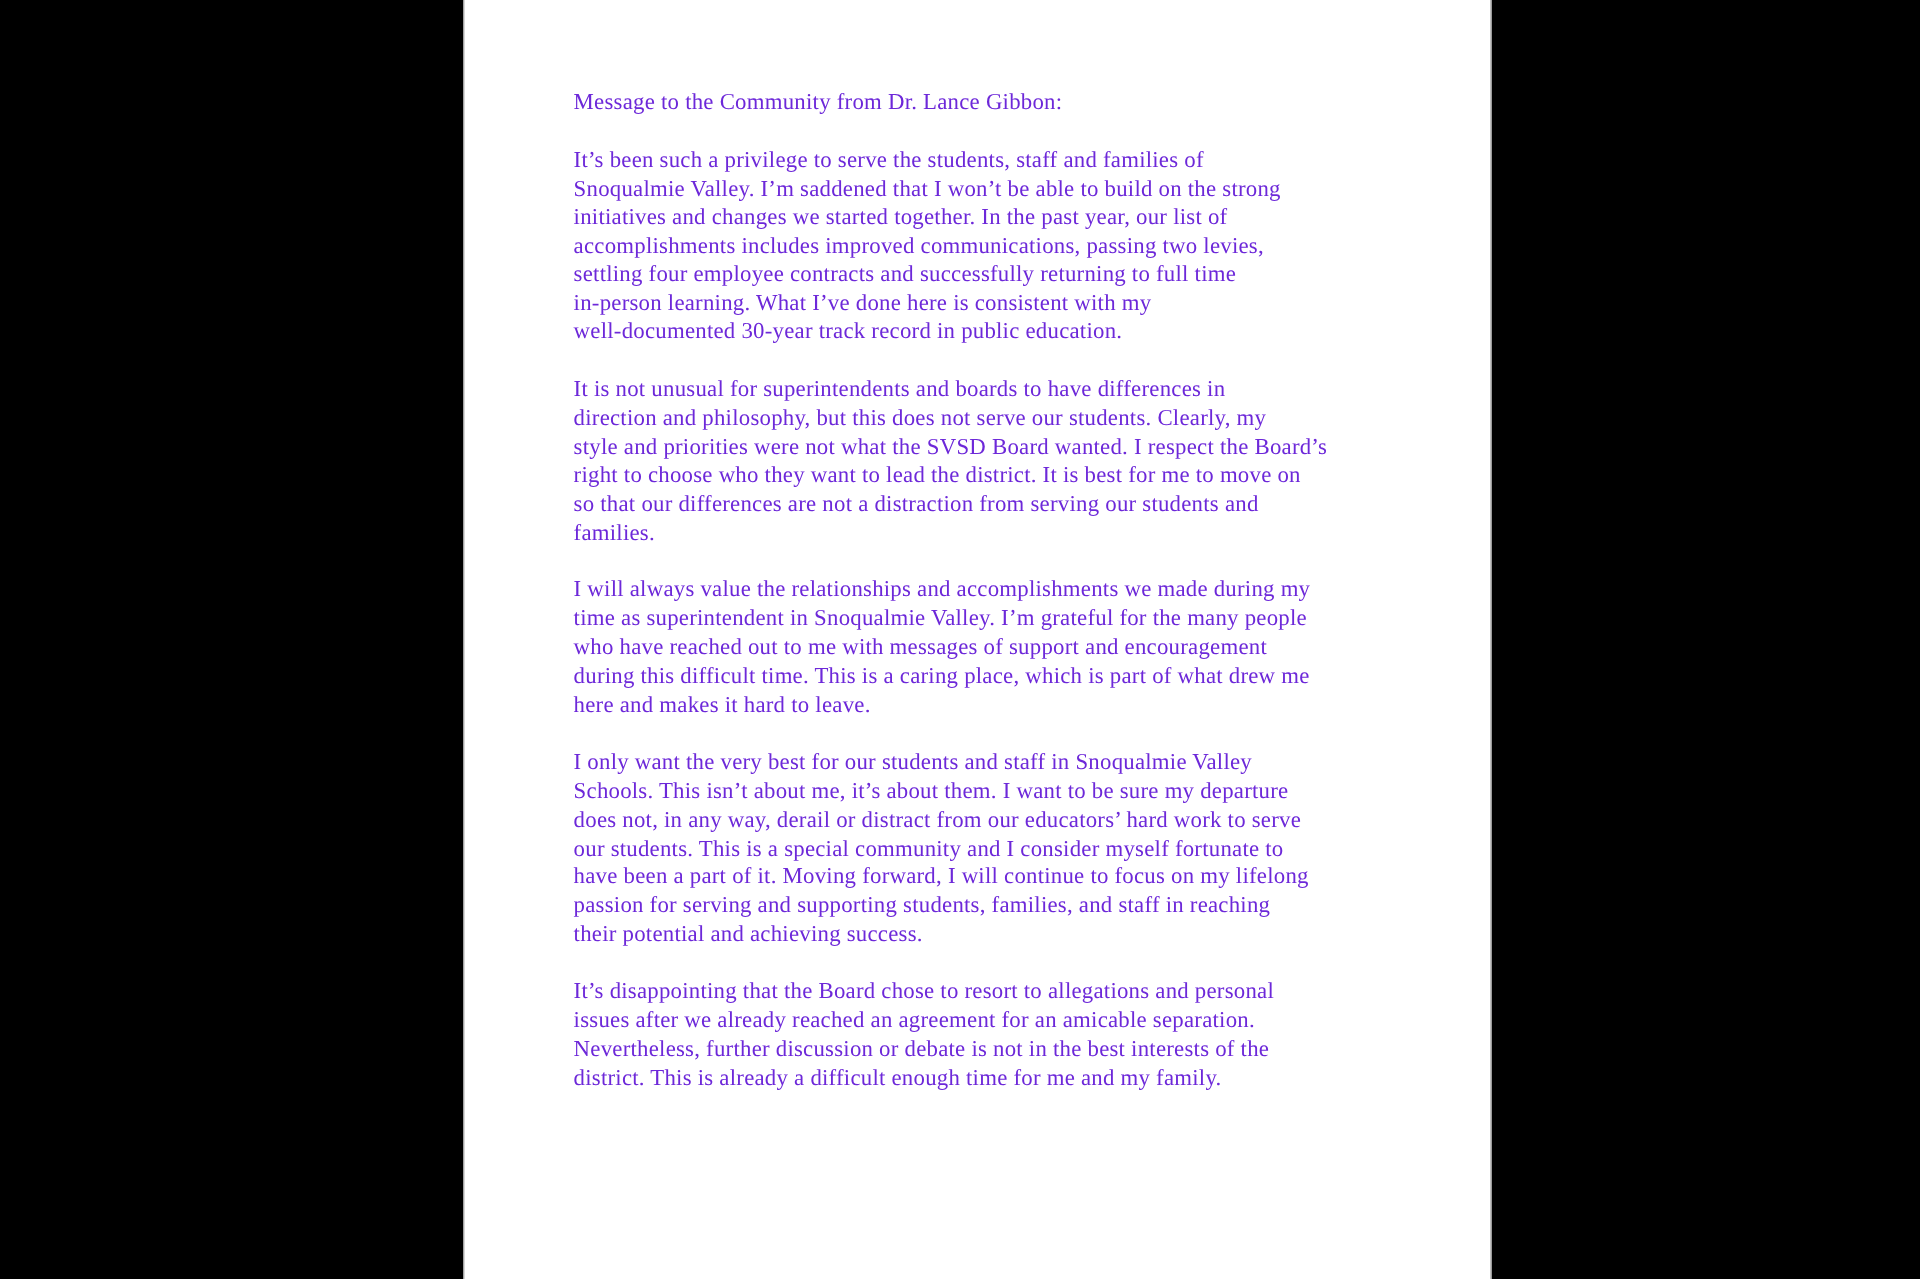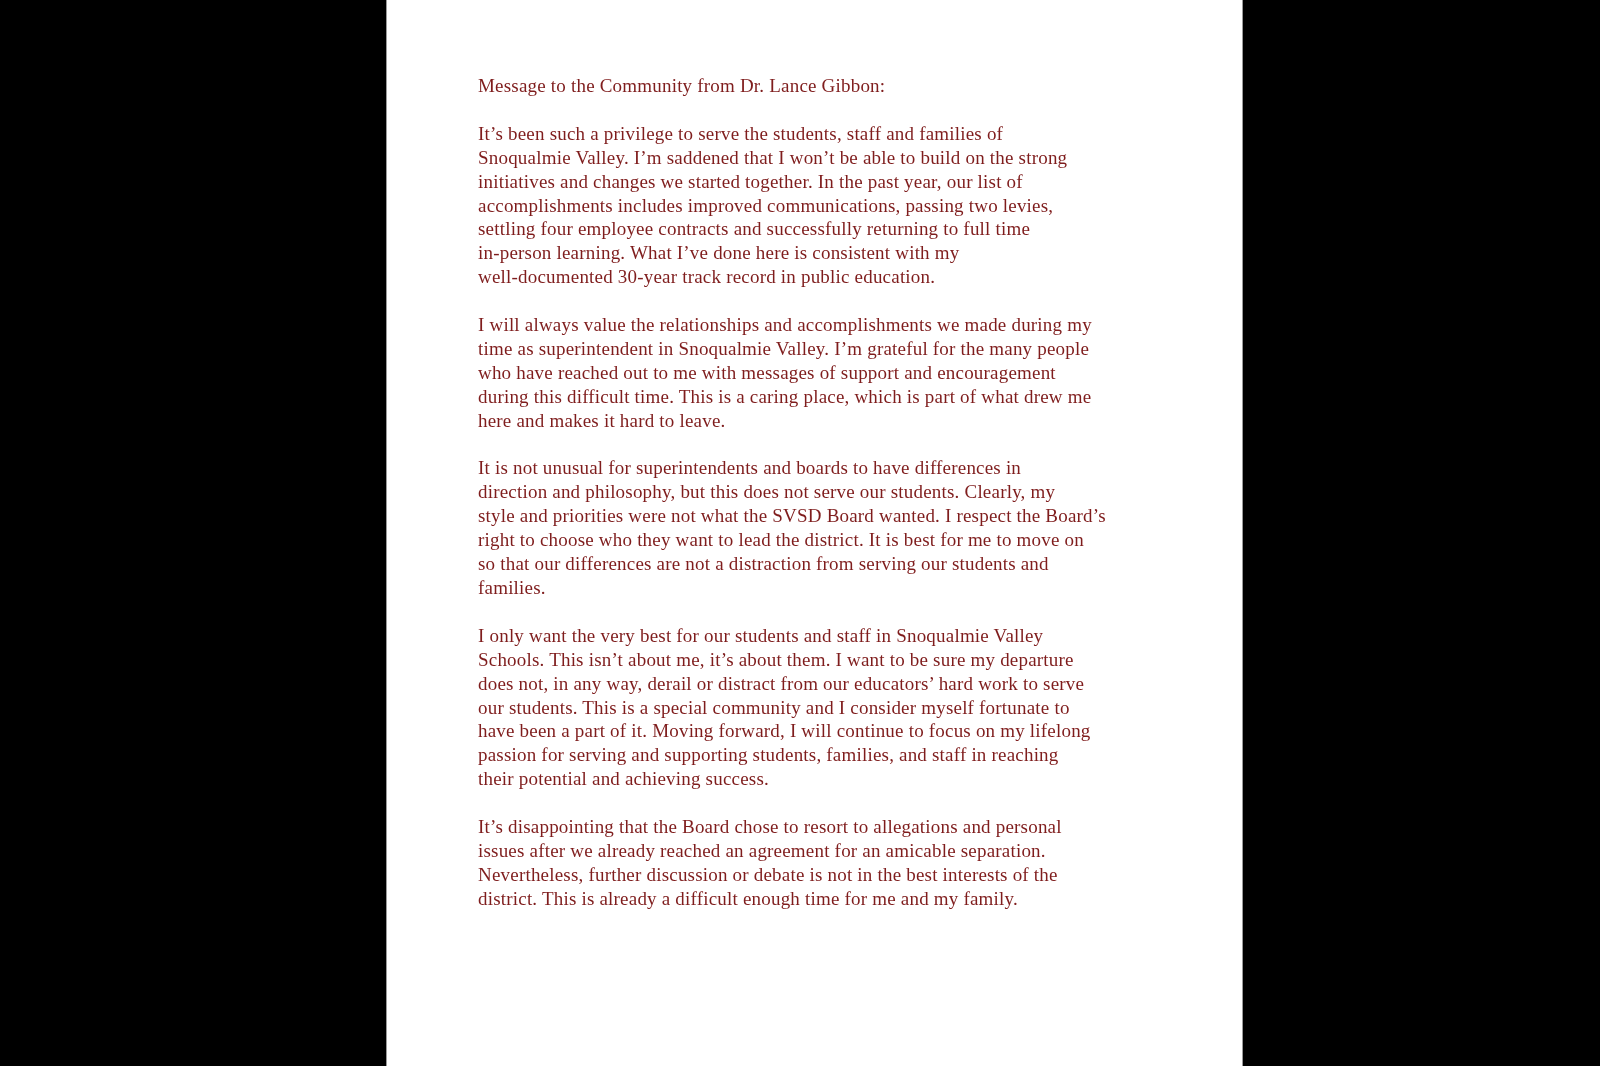--- a/index.html
+++ b/index.html
@@ -25,49 +25,49 @@
     border-left: 1px solid #9a9a9a;
     border-right: 1px solid #9a9a9a;
     padding: 74px 100px 0 91px;
   }
   .doc-title,
   .doc-paragraph {
     margin: 0 0 23.9px 0;
     font-size: 19px;
     line-height: 23.9px;
     letter-spacing: 0.2px;
-    color: #7f1d1d;
+    color: #6d28d9;
     white-space: pre;
     font-weight: 400;
   }
 </style>
 </head>
 <body>
 
 <div>
   <div class="paper">
     <p class="doc-title">Message to the Community from Dr. Lance Gibbon:</p>
     <p class="doc-paragraph">It’s been such a privilege to serve the students, staff and families of
 Snoqualmie Valley. I’m saddened that I won’t be able to build on the strong
 initiatives and changes we started together. In the past year, our list of
 accomplishments includes improved communications, passing two levies,
 settling four employee contracts and successfully returning to full time
 in-person learning. What I’ve done here is consistent with my
 well-documented 30-year track record in public education.</p>
-    <p class="doc-paragraph">I will always value the relationships and accomplishments we made during my
-time as superintendent in Snoqualmie Valley. I’m grateful for the many people
-who have reached out to me with messages of support and encouragement
-during this difficult time. This is a caring place, which is part of what drew me
-here and makes it hard to leave.</p>
     <p class="doc-paragraph">It is not unusual for superintendents and boards to have differences in
 direction and philosophy, but this does not serve our students. Clearly, my
 style and priorities were not what the SVSD Board wanted. I respect the Board’s
 right to choose who they want to lead the district. It is best for me to move on
 so that our differences are not a distraction from serving our students and
 families.</p>
+    <p class="doc-paragraph">I will always value the relationships and accomplishments we made during my
+time as superintendent in Snoqualmie Valley. I’m grateful for the many people
+who have reached out to me with messages of support and encouragement
+during this difficult time. This is a caring place, which is part of what drew me
+here and makes it hard to leave.</p>
     <p class="doc-paragraph">I only want the very best for our students and staff in Snoqualmie Valley
 Schools. This isn’t about me, it’s about them. I want to be sure my departure
 does not, in any way, derail or distract from our educators’ hard work to serve
 our students. This is a special community and I consider myself fortunate to
 have been a part of it. Moving forward, I will continue to focus on my lifelong
 passion for serving and supporting students, families, and staff in reaching
 their potential and achieving success.</p>
     <p class="doc-paragraph">It’s disappointing that the Board chose to resort to allegations and personal
 issues after we already reached an agreement for an amicable separation.
 Nevertheless, further discussion or debate is not in the best interests of the

